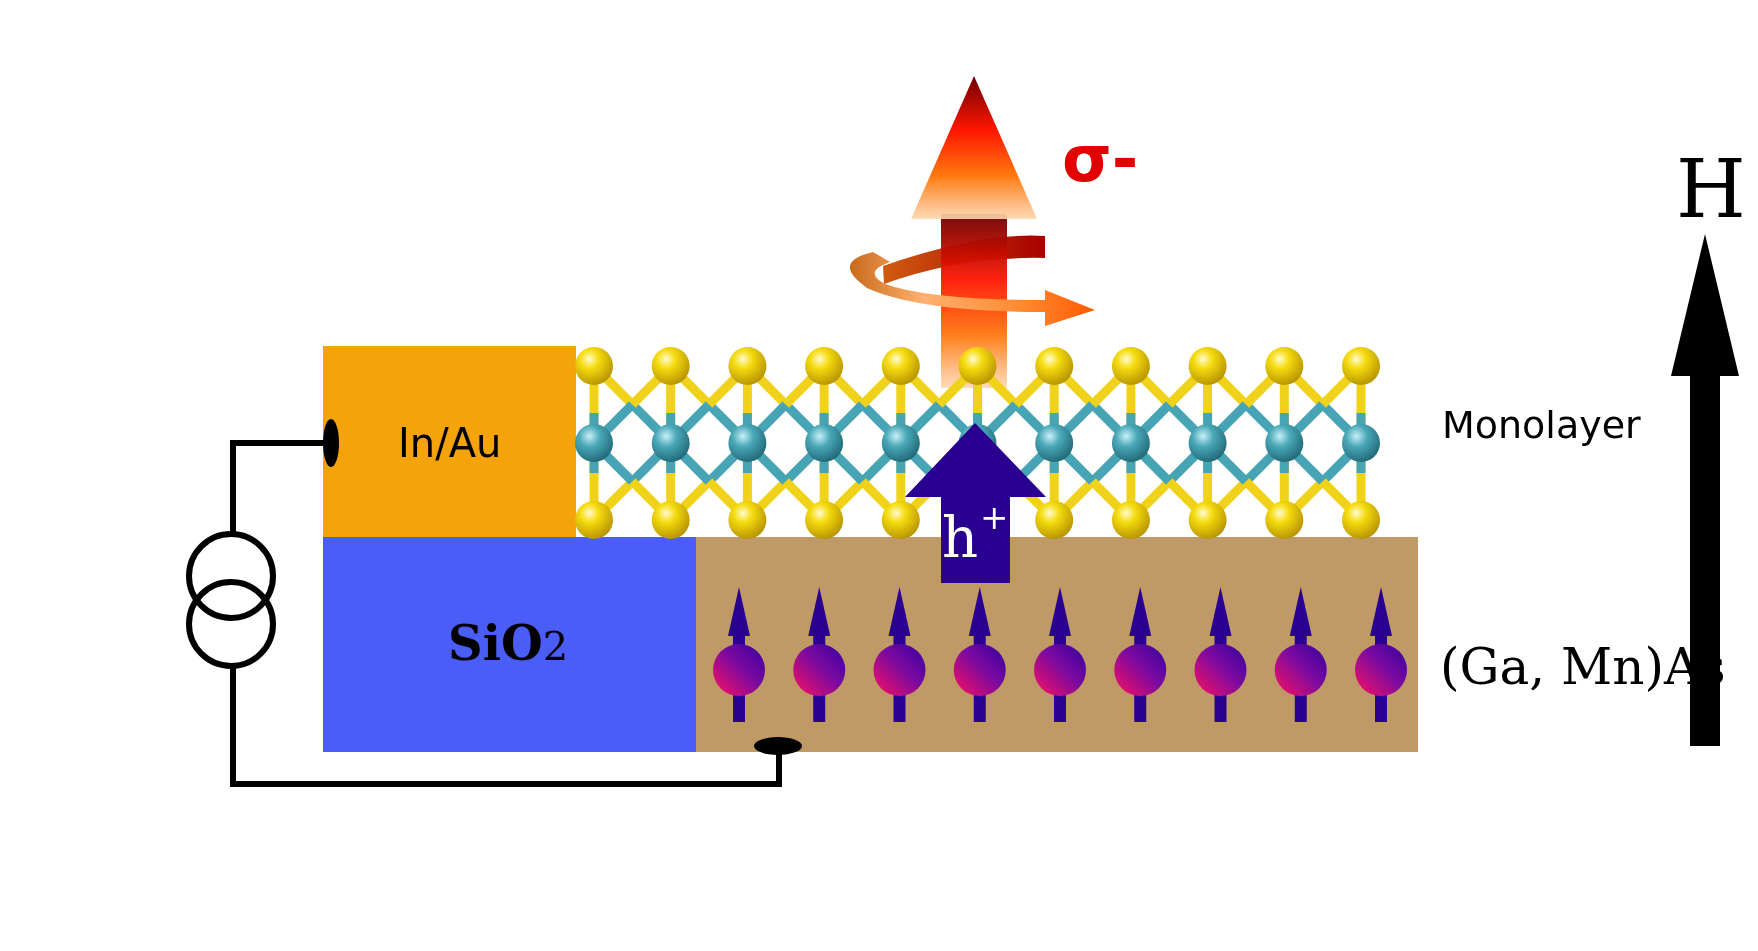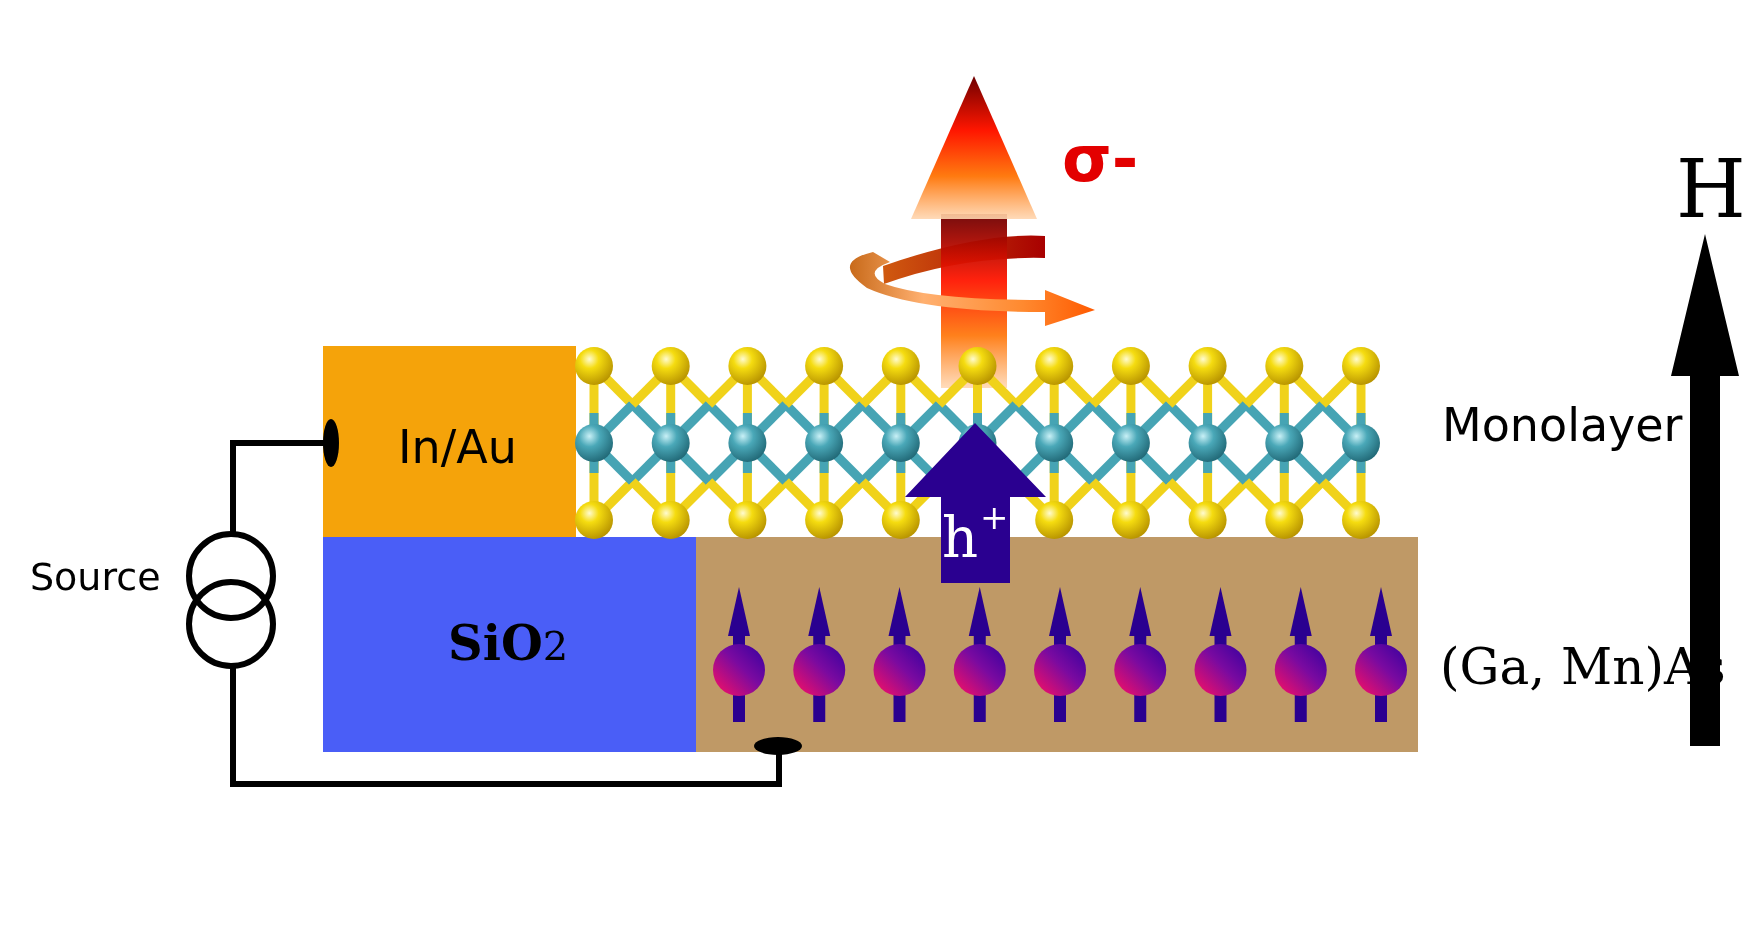--- a/index.html
+++ b/index.html
@@ -1,24 +1,24 @@
 <!DOCTYPE html>
 <html><head>
 <meta charset="utf-8">
 <style>
   html, body { margin: 0; padding: 0; background: #ffffff; }
   body { width: 1758px; height: 951px; position: relative; overflow: hidden; }
   #canvas { position: absolute; left: 0; top: 0; width: 1758px; height: 951px; }
   .lbl { position: absolute; white-space: nowrap; color: #000; }
   .sans { font-family: "DejaVu Sans", "Liberation Sans", sans-serif; }
   .serif { font-family: "DejaVu Serif", "Liberation Serif", serif; }
-  #label-inau { left: 398px; top: 420px; font-size: 46px; }
+  #label-inau { left: 398px; top: 420px; font-size: 40px; }
   #label-sio2 { left: 448px; top: 615px; font-size: 48px; font-weight: bold; }
   #label-source { left: 30px; top: 548px; font-size: 38px; line-height: 58px; }
-  #label-tmdc { left: 1442px; top: 396px; font-size: 46px; line-height: 58px; }
+  #label-tmdc { left: 1442px; top: 396px; font-size: 38px; line-height: 58px; }
   #label-gamnas { left: 1440px; top: 638px; font-size: 50px; }
   #label-h { left: 1676px; top: 143px; font-size: 80px; }
   #label-sigma { left: 1062px; top: 122px; font-size: 64px; font-weight: bold; color: #e30000; }
   #label-hplus { left: 942px; top: 505px; font-size: 56px; color: #fff; font-weight: normal; }
   #label-hplus sup { font-size: 34px; position: relative; top: -8px; left: 2px; }
 </style>
 </head>
 <body>
 
 <svg id="canvas" xmlns="http://www.w3.org/2000/svg" width="1758" height="951" viewBox="0 0 1758 951">
@@ -289,21 +289,20 @@
   </g>
   <ellipse cx="331" cy="443" rx="8" ry="24" fill="#000"></ellipse>
   <ellipse cx="778" cy="746" rx="24" ry="9" fill="#000"></ellipse>
 
   <path d="M 1705 234 L 1739 376 L 1720 376 L 1720 746 L 1690 746 L 1690 376 L 1671 376 Z" fill="#000"></path>
 </svg>
 
 <div class="lbl sans" id="label-inau">In/Au</div>
 <div class="lbl serif" id="label-sio2"><span>SiO</span><span style="font-weight:normal;font-size:40px;">2</span></div>
 <div class="lbl sans" id="label-source">
-    <div>Source</div>
   </div>
 <div class="lbl sans" id="label-tmdc">
     <div>Monolayer</div>
   </div>
 <div class="lbl serif" id="label-gamnas">(Ga, Mn)As</div>
 <div class="lbl serif" id="label-h">H</div>
 <div class="lbl sans" id="label-sigma">σ-</div>
 <div class="lbl serif" id="label-hplus"><span>h</span><sup>+</sup></div>
 
 </body></html>

